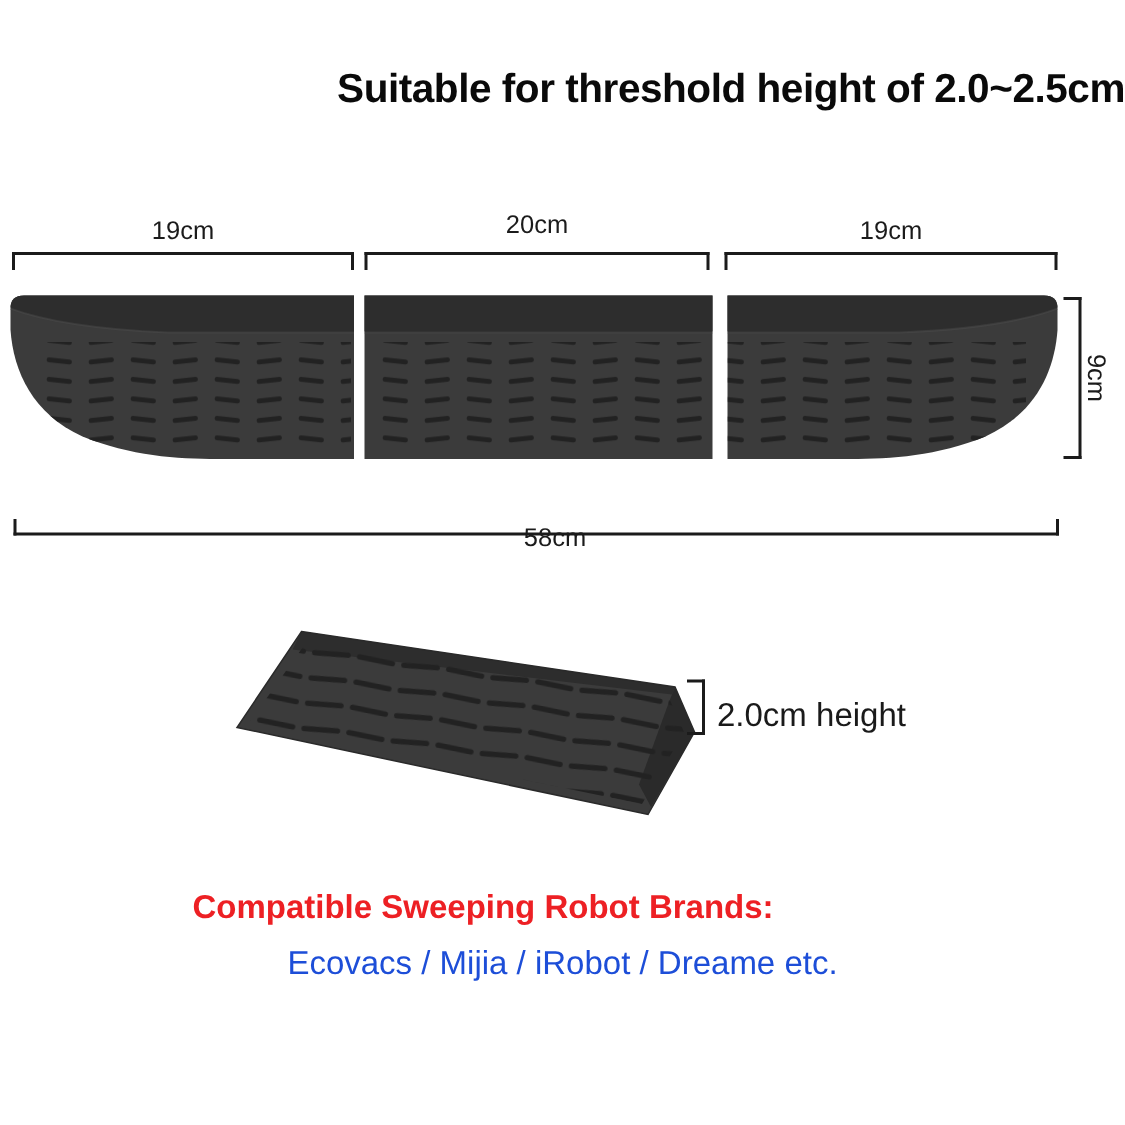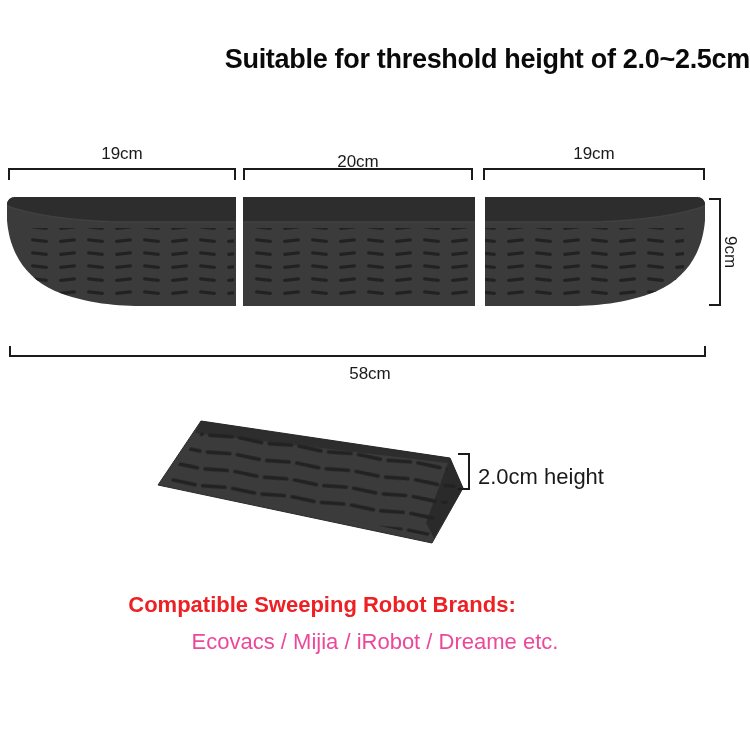--- a/index.html
+++ b/index.html
@@ -14,52 +14,52 @@
   .title {
     top:44px; left:0; width:750px; text-align:right;
     font-size:27px; font-weight:700; letter-spacing:-0.3px; color:#0a0a0a;
     white-space:nowrap;
   }
 
   .dim-label {
     font-size:17px; color:#1b1b1b; text-align:center; white-space:nowrap;
   }
   #seg-label-1 { top:144px; left:8px;   width:228px; }
-  #seg-label-2 { top:152px; left:243px; width:230px; }
+  #seg-label-2 { top:140px; left:243px; width:230px; }
   #seg-label-3 { top:144px; left:483px; width:222px; }
 
   .bracket { border:0 solid #1b1b1b; box-sizing:border-box; }
   .bracket-down { border-top-width:2px; border-left-width:2px; border-right-width:2px; }
   .bracket-up   { border-bottom-width:2px; border-left-width:2px; border-right-width:2px; }
   .bracket-left { border-top-width:2px; border-right-width:2px; border-bottom-width:2px; }
 
   #seg-bracket-1 { top:168px; left:8px;   width:228px; height:12px; }
   #seg-bracket-2 { top:168px; left:243px; width:230px; height:12px; }
   #seg-bracket-3 { top:168px; left:483px; width:222px; height:12px; }
 
   #total-bracket { top:346px; left:9px; width:697px; height:11px; }
-  #total-label   { top:364px; left:0;  width:740px; text-align:center; }
+  #total-label   { top:349px; left:0;  width:740px; text-align:center; }
 
   #height-bracket { top:198px; left:709px; width:12px; height:108px; }
   #height-label   { top:242px; left:710px; width:40px; height:20px;
                     transform:rotate(90deg); transform-origin:center; }
 
   #front-view { top:196px; left:0; }
   #persp-view { top:402px; left:150px; }
 
   #ramp-h-bracket { top:453px; left:458px; width:12px; height:37px; }
   #ramp-h-label   { top:464px; left:478px; font-size:22px; white-space:nowrap; }
 
   .compat-heading {
     top:592px; left:0; width:644px; text-align:center;
     font-size:22px; font-weight:700; color:#ed2024; white-space:nowrap;
   }
   .compat-brands {
     top:629px; left:0; width:750px; text-align:center;
-    font-size:22px; color:#ec4899; white-space:nowrap;
+    font-size:22px; color:#1d4ed8; white-space:nowrap;
   }
 </style>
 </head>
 <body>
 
 <div class="abs title">Suitable for threshold height of 2.0~2.5cm</div>
 
 <div class="abs dim-label" id="seg-label-1">19cm</div>
 <div class="abs dim-label" id="seg-label-2">20cm</div>
 <div class="abs dim-label" id="seg-label-3">19cm</div>

